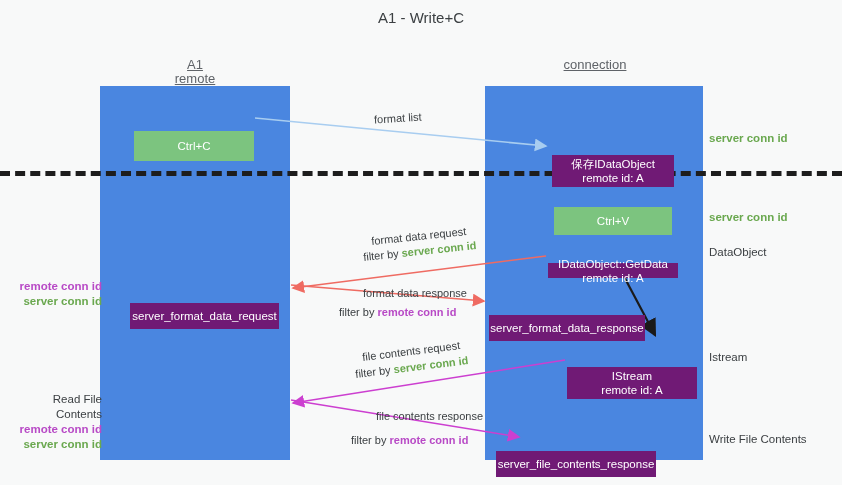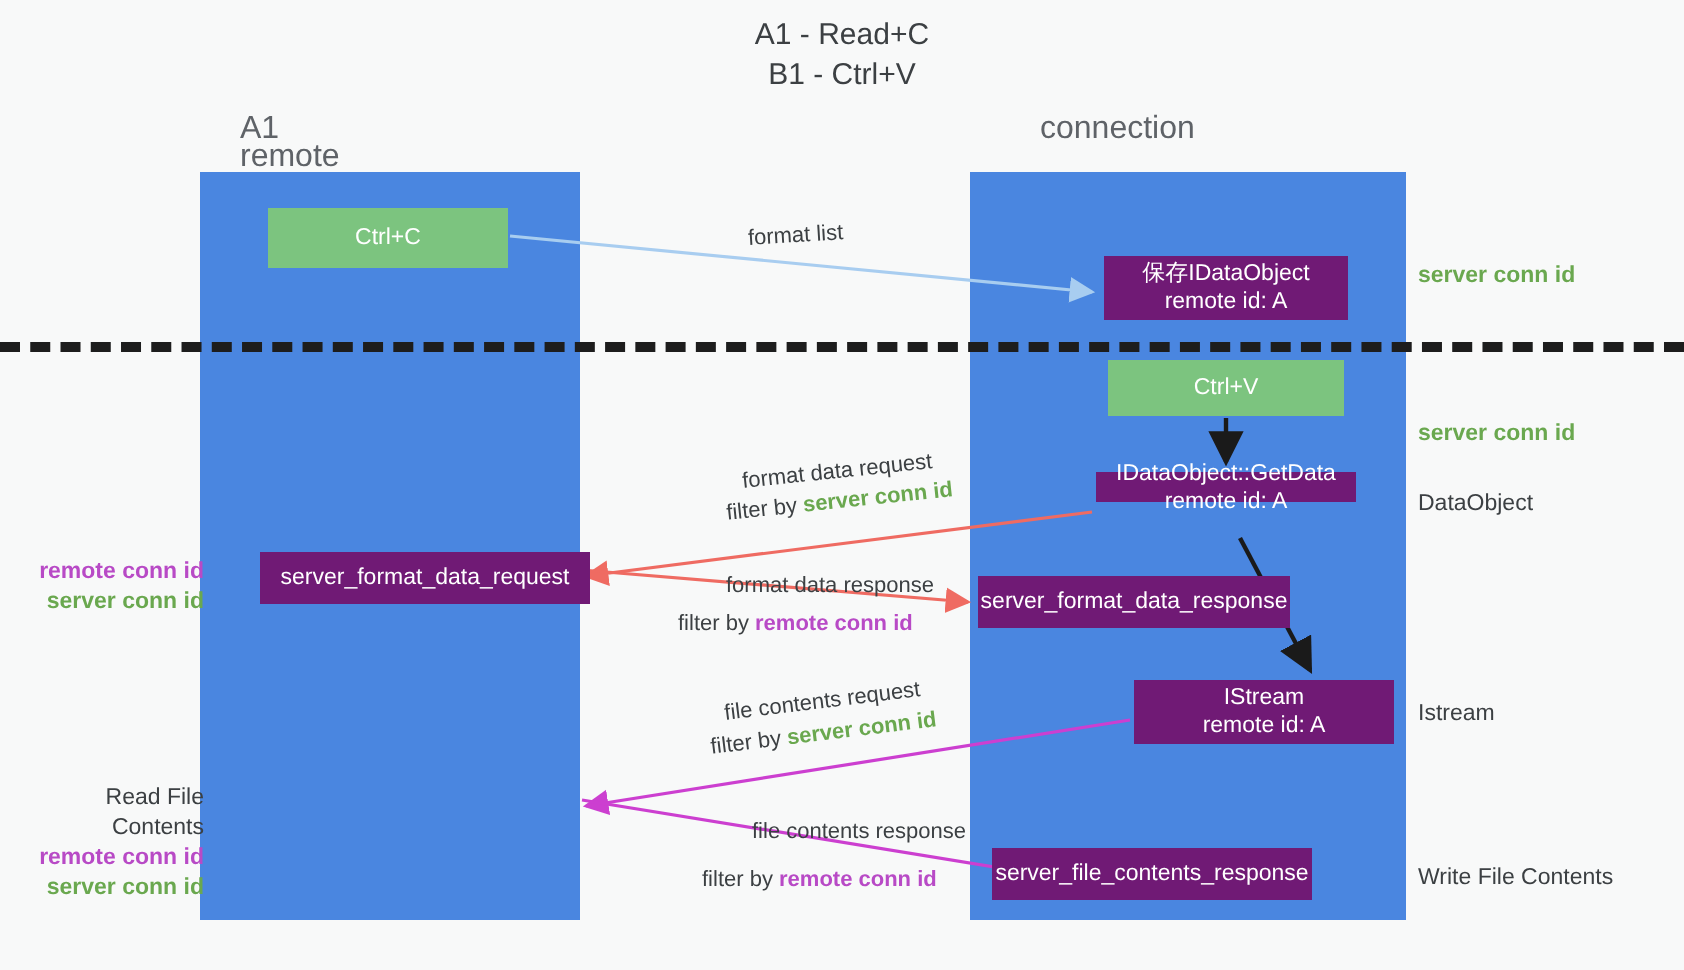--- a/index.html
+++ b/index.html
@@ -14,46 +14,46 @@
   .abs{position:absolute;}
 
   
   #title{
     left:0;top:8px;width:842px;text-align:center;
     font-size:15px;line-height:20px;color:#3c4043;
   }
 
   
   .col-head{
-    font-size:16px;line-height:14px;color:#5f6368;
+    text-align:center;font-size:13px;line-height:14px;color:#5f6368;text-decoration:underline;
   }
   #head-a1{left:120px;top:58px;width:150px;}
   #head-b1{left:520px;top:58px;width:150px;}
 
   
   .lane{background:#4a86e0;}
   #lane-a1{left:100px;top:86px;width:190px;height:374px;}
   #lane-b1{left:485px;top:86px;width:218px;height:374px;}
 
   
   .box{
     box-sizing:border-box;
     display:flex;align-items:center;justify-content:center;
     flex-direction:column;
     color:#ffffff;font-size:11.5px;line-height:14px;
-    text-align:center;padding:2px 4px;
+    text-align:center;padding:2px 4px;margin-top:27px;
   }
   .green{background:#7cc47f;}
   .orange{background:#701a75;}
 
   #box-ctrlc{left:134px;top:104px;width:120px;height:30px;}
   #box-save-ido{left:552px;top:128px;width:122px;height:32px;}
   #box-ctrlv{left:554px;top:180px;width:118px;height:28px;}
   #box-getdata{left:548px;top:236px;width:130px;height:15px;}
-  #box-fmt-req{left:130px;top:276px;width:165px;height:26px;}
+  #box-fmt-req{left:130px;top:276px;width:149px;height:26px;}
   #box-fmt-resp{left:489px;top:288px;width:156px;height:26px;}
   #box-istream{left:567px;top:340px;width:130px;height:32px;}
   #box-file-req{left:129px;top:392px;width:160px;height:26px;}
   #box-file-resp{left:496px;top:424px;width:160px;height:26px;}
 
   
   #dashed{
     left:0;top:171px;width:842px;height:0;
     border-top:5px dashed #1d1d1d;
   }
@@ -87,22 +87,21 @@
   #lbl-file-resp-2{left:351px;top:433px;}
 
   svg#wires{position:absolute;left:0;top:0;width:842px;height:485px;pointer-events:none;}
 </style>
 </head>
 <body>
 
 <div id="stage">
 
   <div class="abs" id="title">
-    <div>A1 - Read+C</div>
-    <div>B1 - Ctrl+V</div>
+    <div>A1 - Write+C</div>
   </div>
 
   <div class="abs col-head" id="head-a1">
     <div>A1</div>
     <div>remote</div>
   </div>
   <div class="abs col-head" id="head-b1">
     <div>connection</div>
   </div>
 

